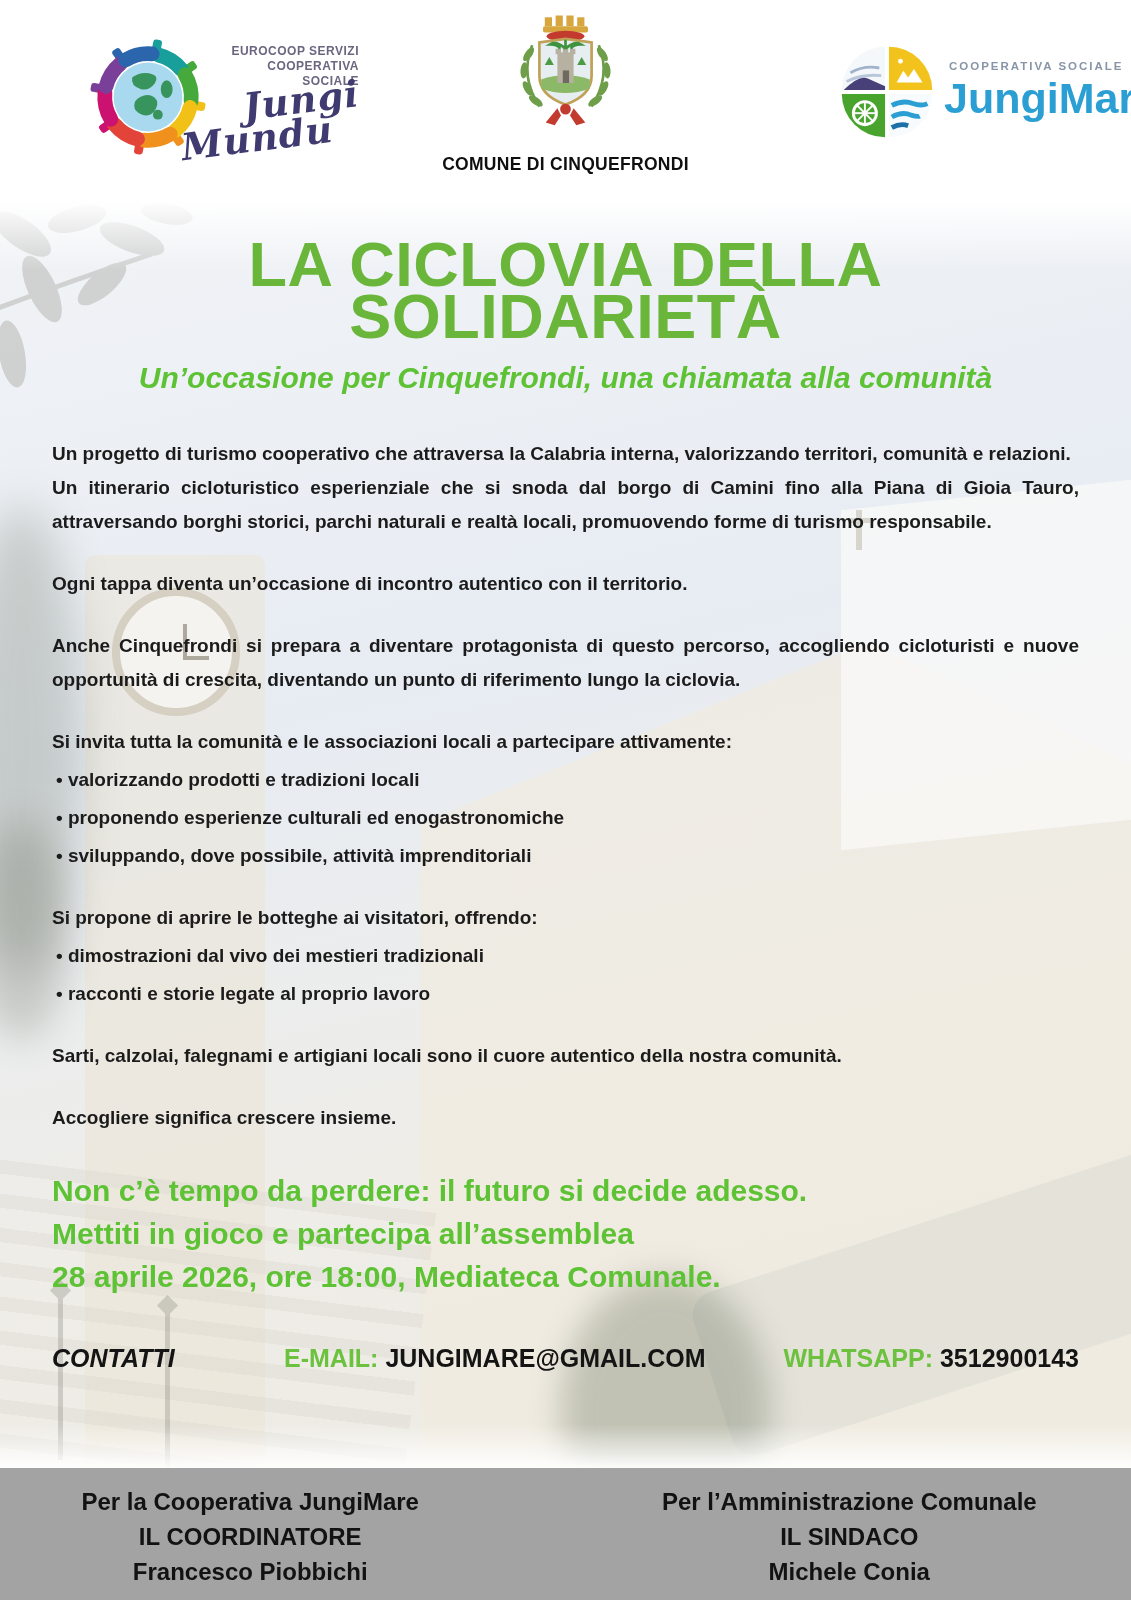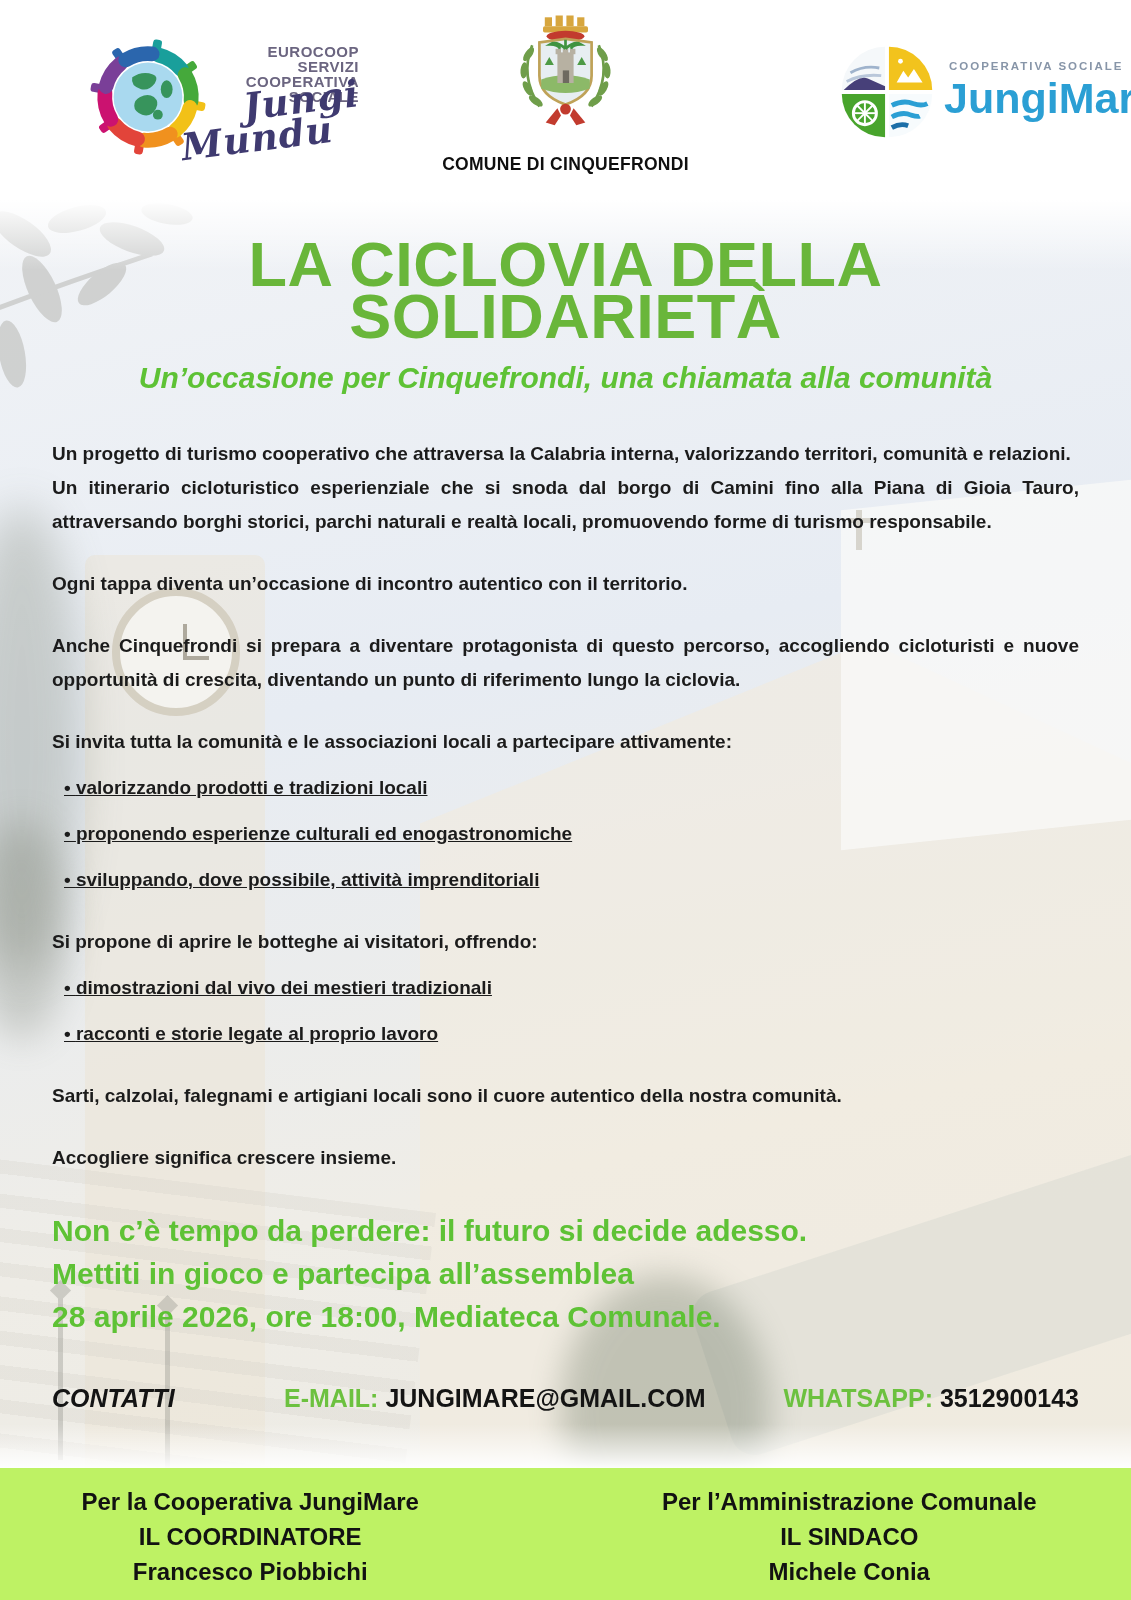--- a/index.html
+++ b/index.html
@@ -37,21 +37,21 @@
   .cyclist{position:absolute;left:560px;top:1075px;width:210px;height:270px;background:#4a5a43;
          border-radius:50%;filter:blur(16px);opacity:.28;}
   .lamp{position:absolute;width:5px;height:165px;background:#8d8d86;opacity:.35;}
   .lamp::before{content:"";position:absolute;top:-12px;left:-5px;width:15px;height:15px;
          background:#8d8d86;transform:rotate(45deg);}
 
   
   .header{position:absolute;top:0;left:0;right:0;height:208px;z-index:2;}
   .logo-jm{position:absolute;left:85px;top:26px;width:300px;height:160px;}
   .eurocoop{position:absolute;left:142px;top:18px;width:132px;text-align:right;
-         font-size:15px;font-weight:bold;color:#6b6580;letter-spacing:.5px;line-height:15px;}
+         font-size:12px;font-weight:bold;color:#6b6580;letter-spacing:.5px;line-height:15px;}
   .script{position:absolute;font-family:"DejaVu Serif",serif;font-style:italic;font-weight:bold;
          color:#3f3a70;font-size:37px;transform:rotate(-7deg);letter-spacing:1px;line-height:1;}
   .script.j1{left:158px;top:56px;}
   .script.j2{left:96px;top:94px;}
   .crest-wrap{position:absolute;left:50%;top:10px;transform:translateX(-50%);width:320px;text-align:center;}
   .crest-caption{margin-top:12px;font-weight:bold;font-size:17.5px;color:#0f0f0f;letter-spacing:.3px;white-space:nowrap;}
   .logo-jmare{position:absolute;left:837px;top:34px;width:300px;height:120px;}
   .jmare-tagline{position:absolute;left:112px;top:26px;font-size:11.5px;font-weight:bold;
          color:#8795a8;letter-spacing:2px;white-space:nowrap;}
   .jmare-name{position:absolute;left:107px;top:40px;font-size:43px;font-weight:bold;color:#2b9fd4;}
@@ -60,31 +60,31 @@
   .content{position:absolute;top:208px;left:0;width:1131px;z-index:1;box-sizing:border-box;
          padding:0 52px;color:#1b1b1b;}
   h1.title{margin:30px 0 0 0;text-align:center;color:#69b63a;font-size:63px;line-height:52px;
          font-weight:800;letter-spacing:.5px;}
   h2.subtitle{margin:17px 0 0 0;text-align:center;color:#5ec235;font-size:30px;line-height:38px;
          font-weight:bold;font-style:italic;}
   .body{margin-top:40px;font-size:19px;font-weight:bold;line-height:34px;}
   .body p{margin:28px 0 0 0;}
   .body p.nogap{margin-top:0;}
   .just{text-align:justify;}
-  .bullet{margin:12px;text-decoration:underline;}
+  .bullet{margin:4px;}
   .bullet::before{content:"• ";}
   .cta{margin-top:34px;text-align:left;color:#5ec235;font-size:30px;font-weight:bold;line-height:43px;}
   .contacts{display:flex;align-items:flex-end;margin-top:46px;font-size:25px;font-weight:bold;}
   .contacts .c-label{width:232px;font-style:italic;color:#141414;}
   .contacts .c-email{flex:1;}
   .contacts .green{color:#6cc13f;}
   .contacts .dark{color:#141414;}
 
   
-  .footer{position:absolute;left:0;right:0;top:1468px;bottom:0;background:#bef264;z-index:3;
+  .footer{position:absolute;left:0;right:0;top:1468px;bottom:0;background:#a3a3a3;z-index:3;
          display:flex;justify-content:space-between;padding:16px 40px 0 40px;box-sizing:border-box;}
   .foot-col{font-size:24px;font-weight:bold;color:#121212;line-height:35px;text-align:center;}
   .foot-col.left{width:40%;}
   .foot-col.right{width:46%;}
 </style>
 </head>
 <body>
 
 <div class="page">
 

